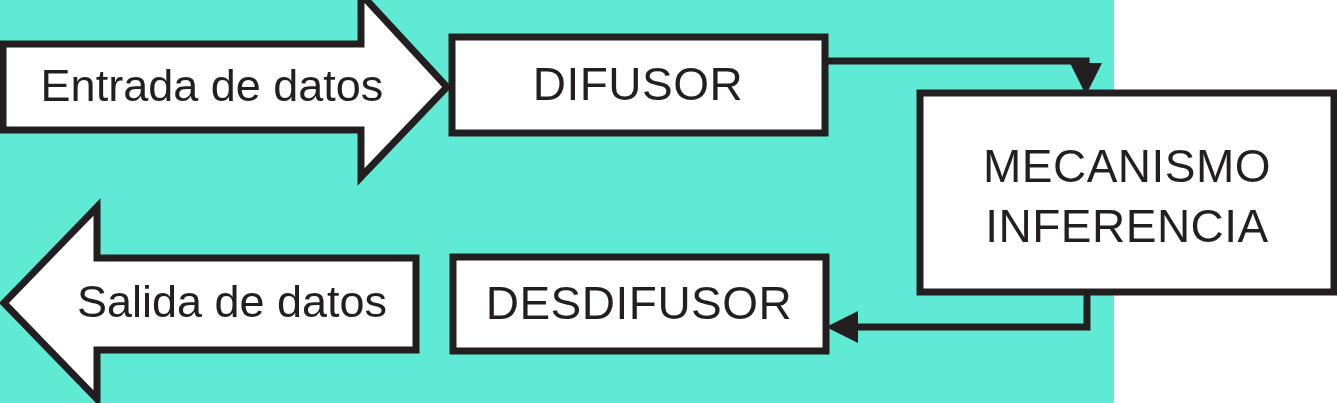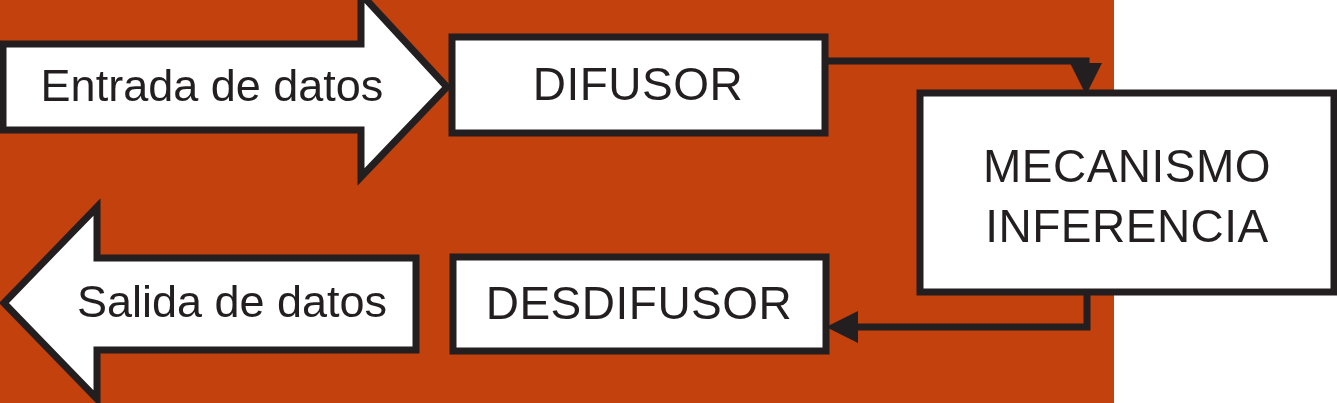--- a/index.html
+++ b/index.html
@@ -10,21 +10,21 @@
   body {
     width: 1337px;
     height: 403px;
     font-family: "Liberation Sans", sans-serif;
     overflow: hidden;
   }
   #diagram-root {
     position: relative;
     width: 1114px;
     height: 403px;
-    background: #c2410c;
+    background: #5eead4;
   }
   svg#flow-svg {
     display: block;
     width: 1337px;
     height: 403px;
   }
   .shape-outline {
     fill: #ffffff;
     stroke: #231f20;
     stroke-width: 7;

